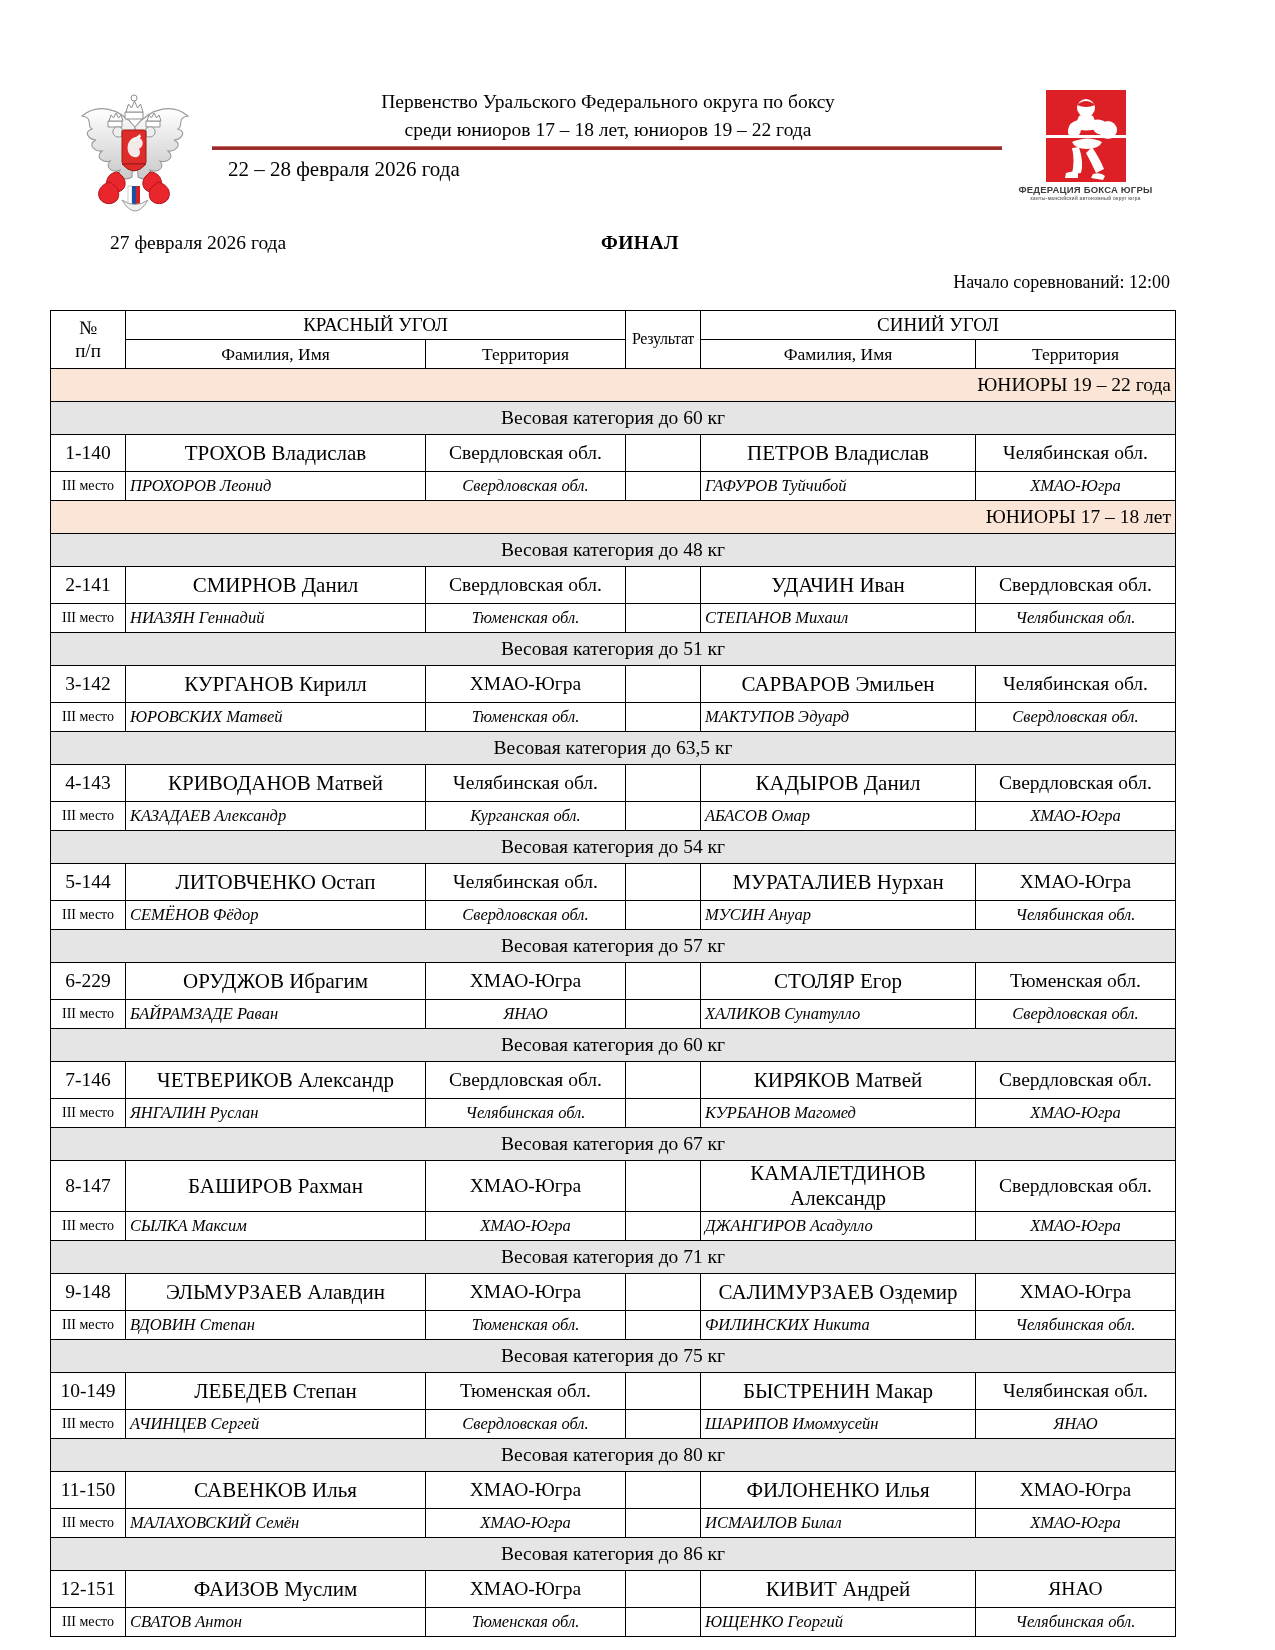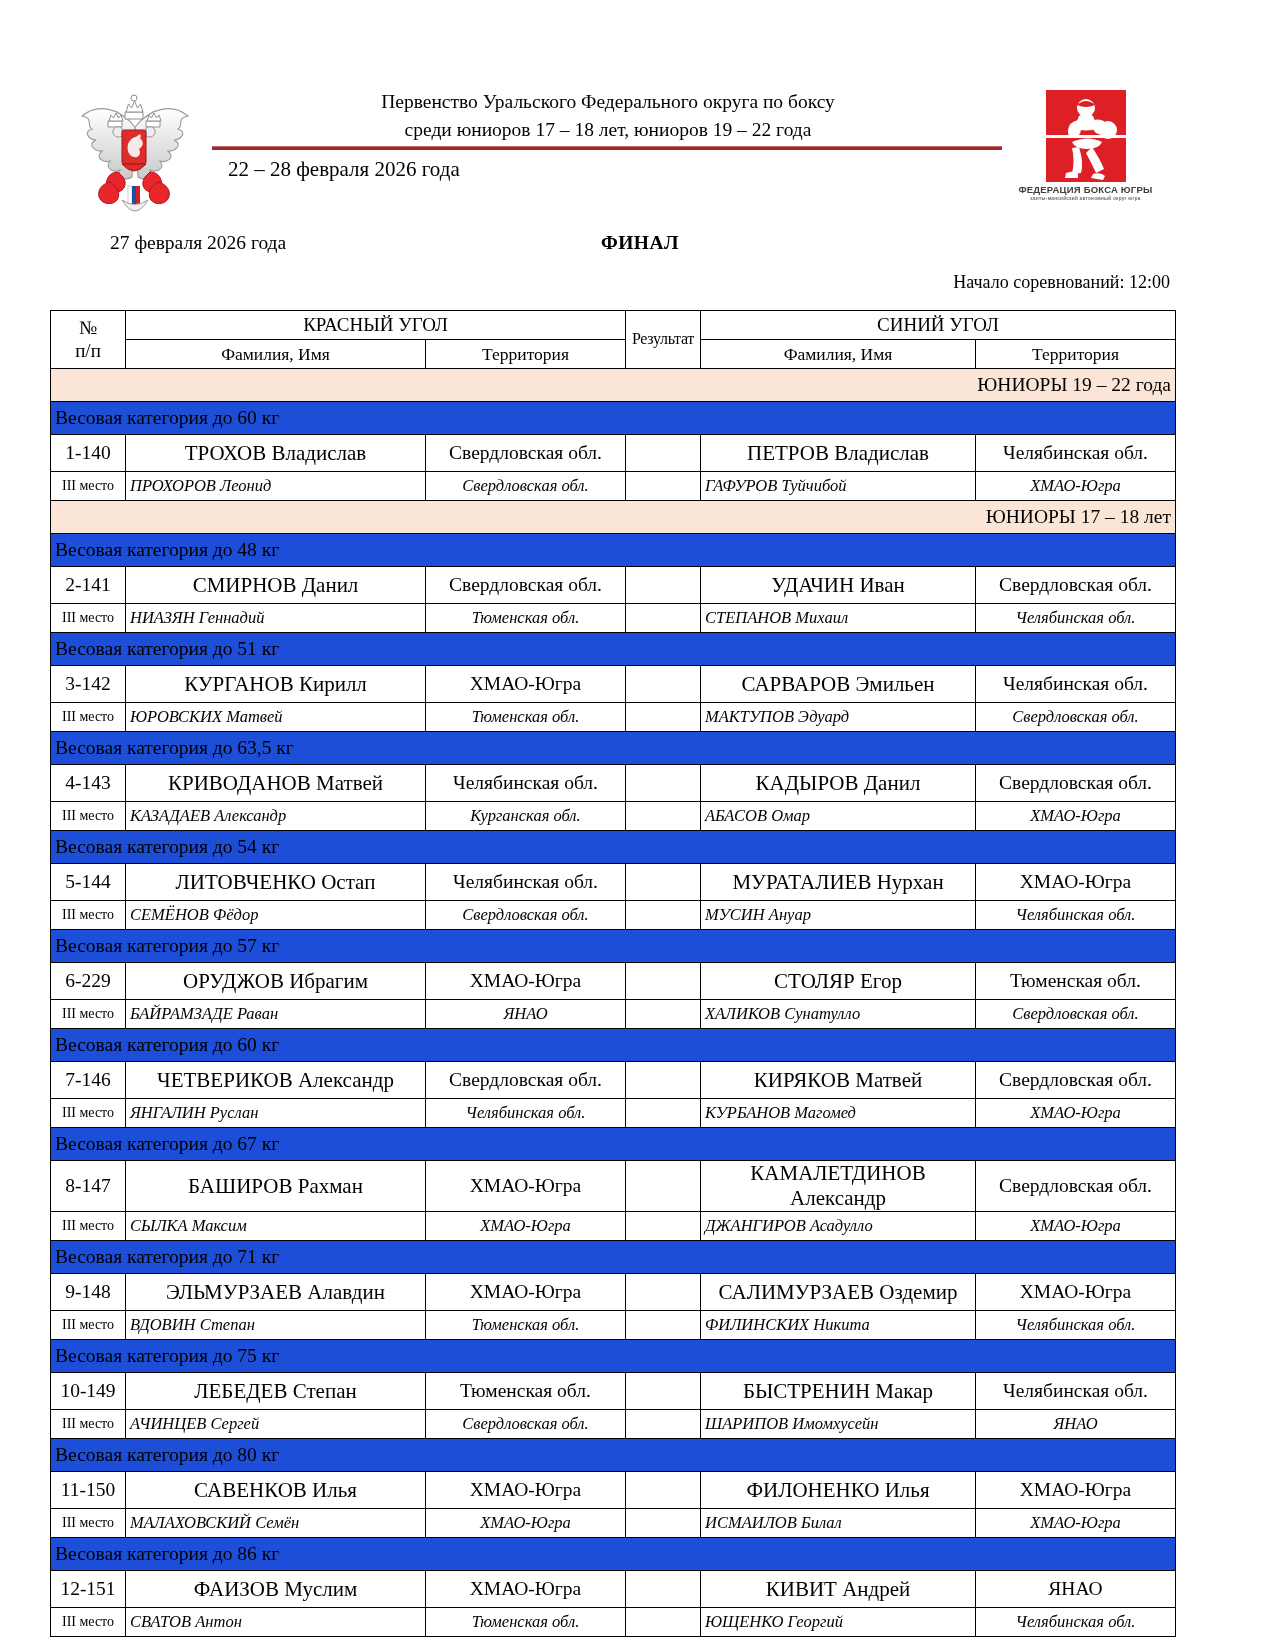--- a/index.html
+++ b/index.html
@@ -56,21 +56,21 @@
 
   th.hd{text-align:center;font-size:19px;height:28px;line-height:1.05;}
   th.hd.small{font-size:17.5px;}
   th.hd-num{font-size:19px;line-height:1.18;}
   th.res{font-size:16px;letter-spacing:-.3px;padding:0 1px;}
 
   tr.group td{
     background:#fbe5d6;text-align:right;font-size:19.5px;height:32px;
   }
   tr.weight td{
-    text-align:left;font-size:19.5px;height:32px;background:#1d4ed8;
+    text-align:center;font-size:19.5px;height:32px;background:#e5e5e5;
   }
   tr.bout td{height:36px;font-size:21px;}
   tr.bout td.num{text-align:center;font-size:19.5px;}
   tr.bout td.nm{text-align:center;}
   tr.bout td.tr{text-align:center;font-size:19.5px;}
 
   tr.third td{height:28px;font-style:italic;font-size:16.5px;}
   tr.third td.num{text-align:center;font-style:normal;font-size:14px;}
   tr.third td.nm{text-align:left;}
   tr.third td.tr{text-align:center;}

